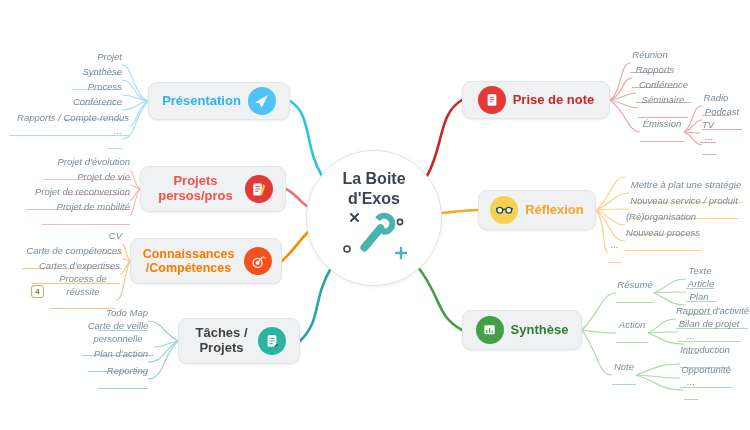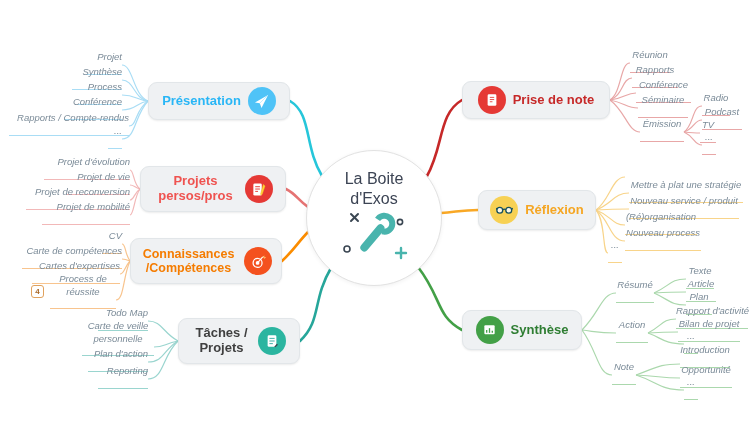--- a/index.html
+++ b/index.html
@@ -28,21 +28,21 @@
   .u-conn{border-color:#f8c48e}
   .u-tach{border-color:#9ad5cf}
   .u-synt{border-color:#abd8ad}
 
   .c-pres{color:#29b6f6}.c-note{color:#c62828}.c-proj{color:#ef5350}
   .c-refl{color:#f5a623}.c-conn{color:#f57c00}.c-tach{color:#404040}.c-synt{color:#2e7d32}
 
   .center-node{position:absolute;left:306px;top:150px;width:136px;height:136px;border-radius:50%;
                background:#fff;border:1px solid #e2e2e2;box-shadow:0 1px 4px rgba(0,0,0,.06);
                display:flex;flex-direction:column;align-items:center;padding-top:18px;z-index:3}
-  .center-title{font-size:16px;font-weight:normal;color:#3c4454;text-align:center;line-height:1.25}
+  .center-title{font-size:16px;font-weight:bold;color:#3c4454;text-align:center;line-height:1.25}
 
   .mini-badge{position:absolute;left:31px;top:285px;width:13px;height:13px;border:1px solid #e0a25e;
               border-radius:3px;font-size:8px;font-weight:bold;color:#a86828;display:flex;
               align-items:center;justify-content:center;background:#fff}
 </style>
 </head>
 <body>
 
 <div class="stage">
 

